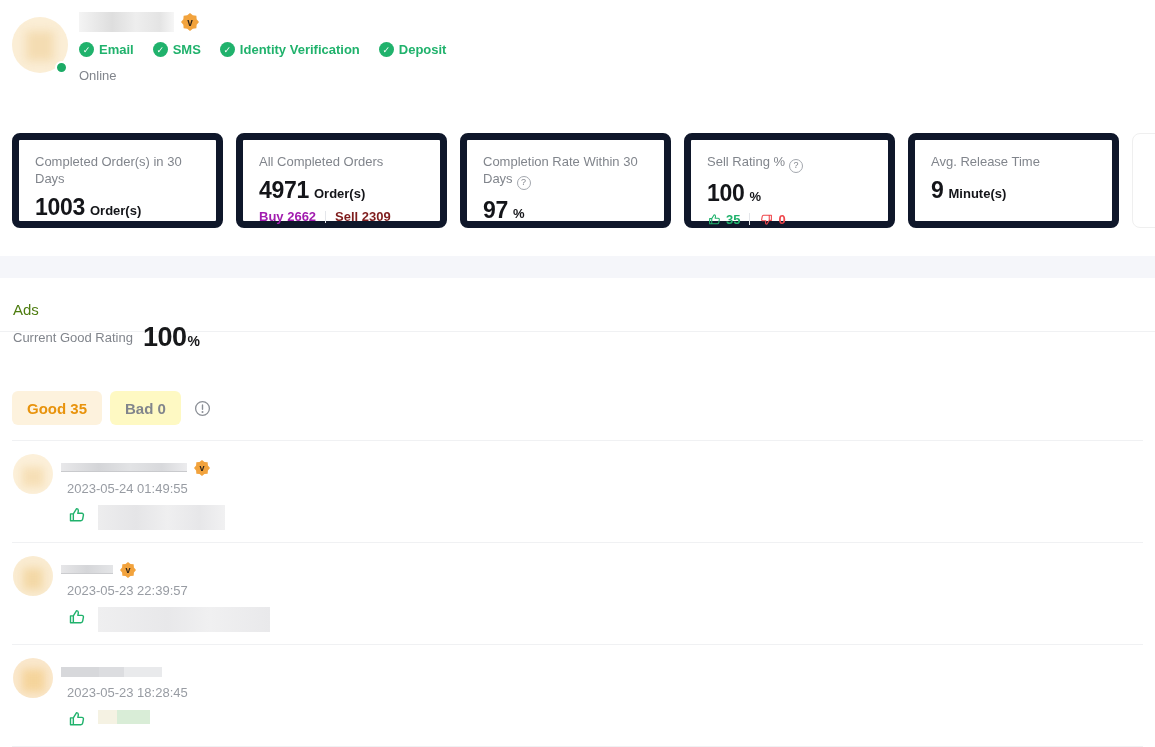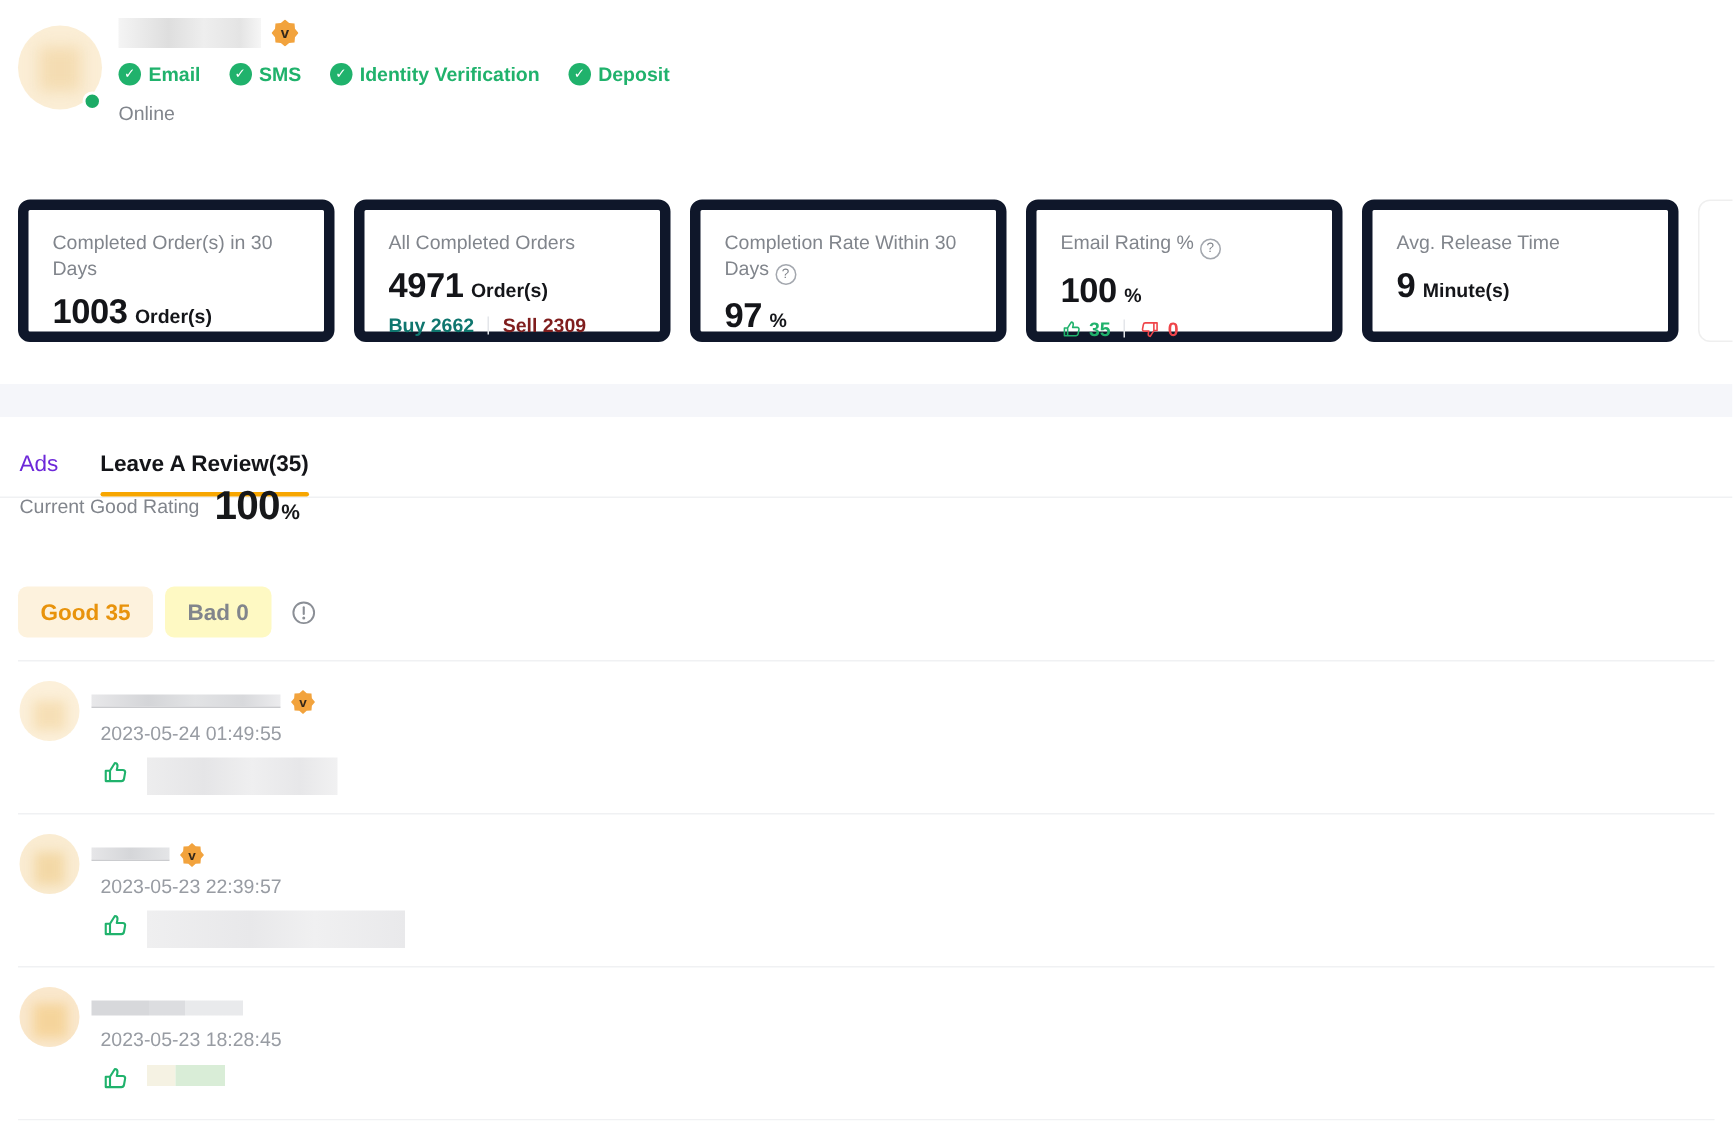--- a/index.html
+++ b/index.html
@@ -26,33 +26,33 @@
   .online-label { margin-top:11px; font-size:13px; color:#81858c; }
   
   .stats { position:absolute; top:133px; left:0; width:1250px; padding:0 12px; display:flex; gap:13px; }
   .stat-card { width:211px; height:95px; flex:none; border:7px solid #0f172a; border-radius:8px; padding:13px 16px; background:#fff; }
   .card-label { font-size:13px; line-height:17px; color:#81858c; }
   .help-icon { display:inline-flex; width:14px; height:14px; border:1px solid #a3a7ae; border-radius:50%; align-items:center; justify-content:center; font-size:9px; color:#81858c; vertical-align:-2px; margin-left:4px; }
   .value-row { margin-top:7px; }
   .big-val { font-size:23px; font-weight:bold; color:#141519; letter-spacing:-0.3px; }
   .unit { font-size:13px; font-weight:bold; color:#141519; margin-left:5px; }
   .buysell { margin-top:5px; font-size:13px; font-weight:600; display:flex; align-items:center; }
-  .buy { color:#0f766e; }
+  .buy { color:#a21caf; }
   .sell { color:#7f1d1d; }
   .v-div { width:1px; height:12px; background:#e4e6ea; margin:0 9px; }
   .thumbs-row { margin-top:5px; display:flex; align-items:center; font-size:13px; font-weight:600;text-align:right; }
   .thumbs-row .t-up { color:#20b26c; margin-left:4px; }
   .thumbs-row .t-down { color:#ef454a; margin-left:4px; }
   .thumb-ic { width:15px; height:15px; display:inline-flex; }
   .thumb-ic.down { transform:rotate(180deg); }
   .more-card { width:86px; height:95px; flex:none; border:1px solid #efefef; border-radius:8px; display:flex; align-items:center; justify-content:center; background:#fff; cursor:pointer; }
   
   .band { position:absolute; top:256px; left:0; width:1155px; height:22px; background:#f5f6fa; }
   .tabs { position:absolute; top:291px; left:0; width:1155px; height:41px; padding:0 13px; border-bottom:1px solid #f0f1f3; display:flex; gap:28px; }
-  .tab { font-size:15px; color:#6d28d9; padding-top:10px; position:relative; cursor:pointer; }
+  .tab { font-size:15px; color:#4d7c0f; padding-top:10px; position:relative; cursor:pointer; }
   .tab.active { color:#141519; font-weight:bold; }
   .tab.active .tab-underline { position:absolute; left:0; right:0; bottom:0; height:3px; border-radius:2px; background:#f7a600; }
   
   .rating { position:absolute; top:320px; left:13px; height:34px; display:flex; align-items:center; }
   .rating-label { font-size:13px; color:#81858c; }
   .rating-val { font-size:27px; font-weight:bold; margin-left:10px; letter-spacing:-0.5px; }
   .rating-unit { font-size:14px; font-weight:bold; margin-left:1px; align-self:center; margin-top:8px; }
   
   .filters { position:absolute; top:391px; left:12px; display:flex; align-items:center; }
   .f-btn { height:34px; padding:0 15px; border-radius:6px; display:flex; align-items:center; font-size:15px; font-weight:bold; cursor:pointer; }
@@ -159,21 +159,21 @@
       <span class="sell">Sell 2309</span>
     </div>
   </div>
   <div class="stat-card">
     <div class="card-label"><span>Completion Rate Within 30 Days</span><span class="help-icon">?</span></div>
     <div class="value-row">
       <span class="big-val">97</span><span class="unit">%</span>
     </div>
   </div>
   <div class="stat-card">
-    <div class="card-label"><span>Email Rating %</span><span class="help-icon">?</span></div>
+    <div class="card-label"><span>Sell Rating %</span><span class="help-icon">?</span></div>
     <div class="value-row">
       <span class="big-val">100</span><span class="unit">%</span>
     </div>
     <div class="thumbs-row">
       <span class="thumb-ic">
           <svg viewBox="0 0 24 24" stroke="#20b26c">
             <use href="#thumbup"></use>
           </svg>
         </span>
       <span class="t-up">35</span>
@@ -195,24 +195,20 @@
   <div class="more-card">
     
   </div>
 </section>
 
 <div class="band"></div>
 
 <nav class="tabs">
   <div class="tab">
     <span>Ads</span>
-  </div>
-  <div class="tab active">
-    <span>Leave A Review(35)</span>
-    <span class="tab-underline"></span>
   </div>
 </nav>
 
 <div class="rating">
   <span class="rating-label">Current Good Rating</span>
   <span class="rating-val">100</span>
   <span class="rating-unit">%</span>
 </div>
 
 <div class="filters">

